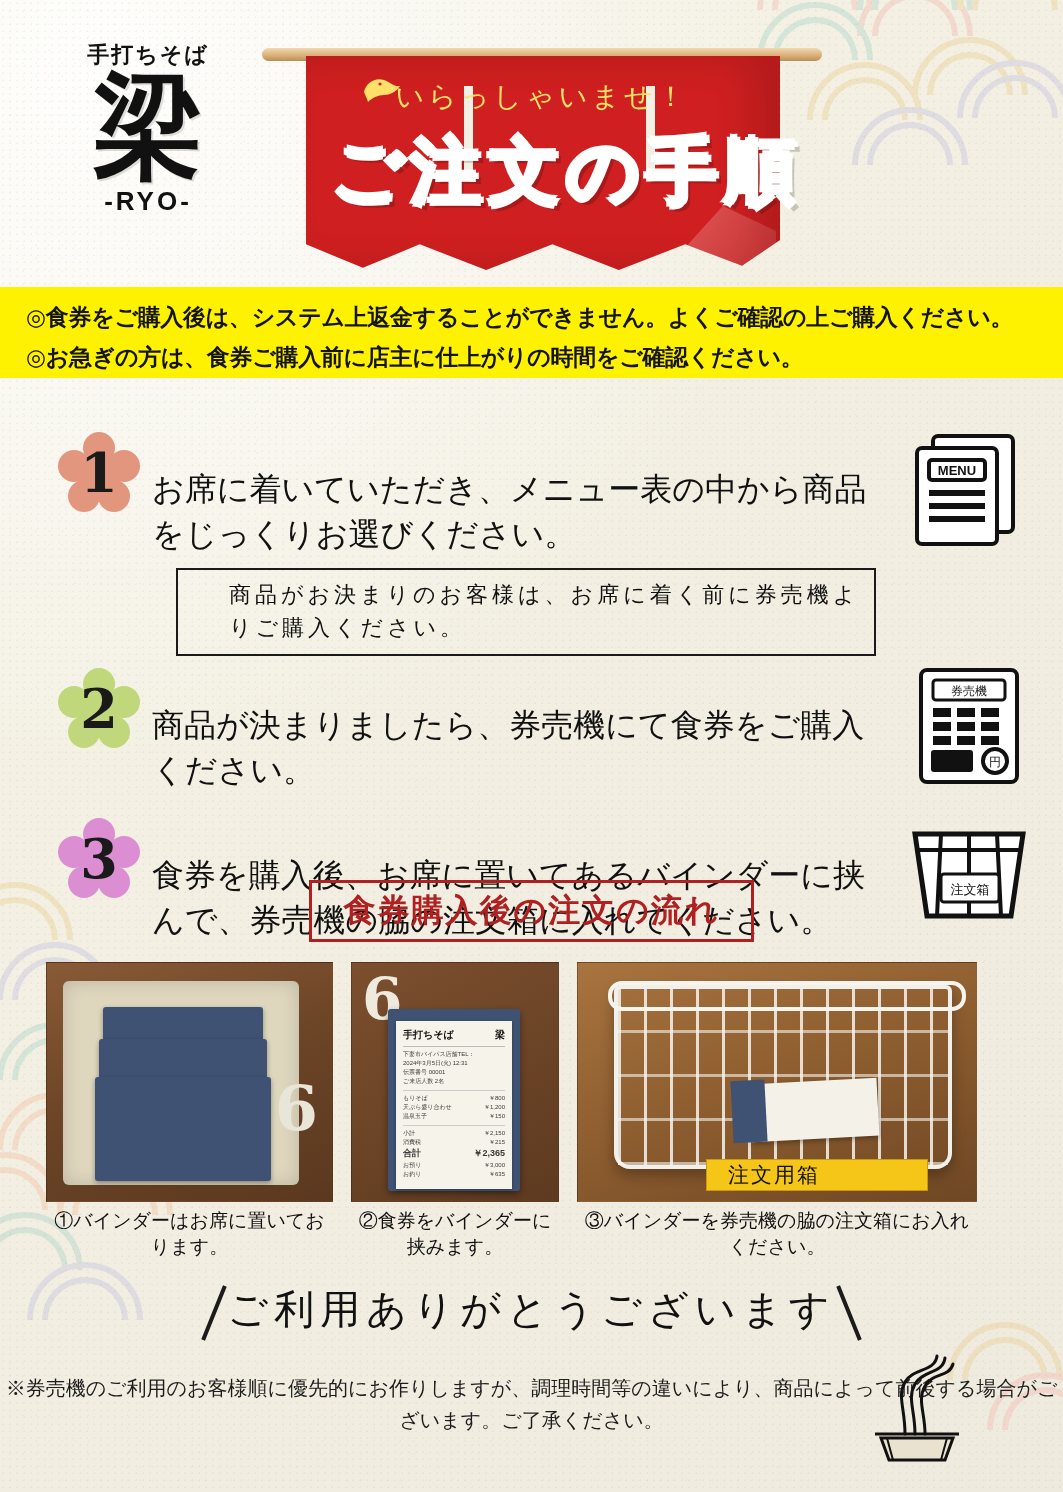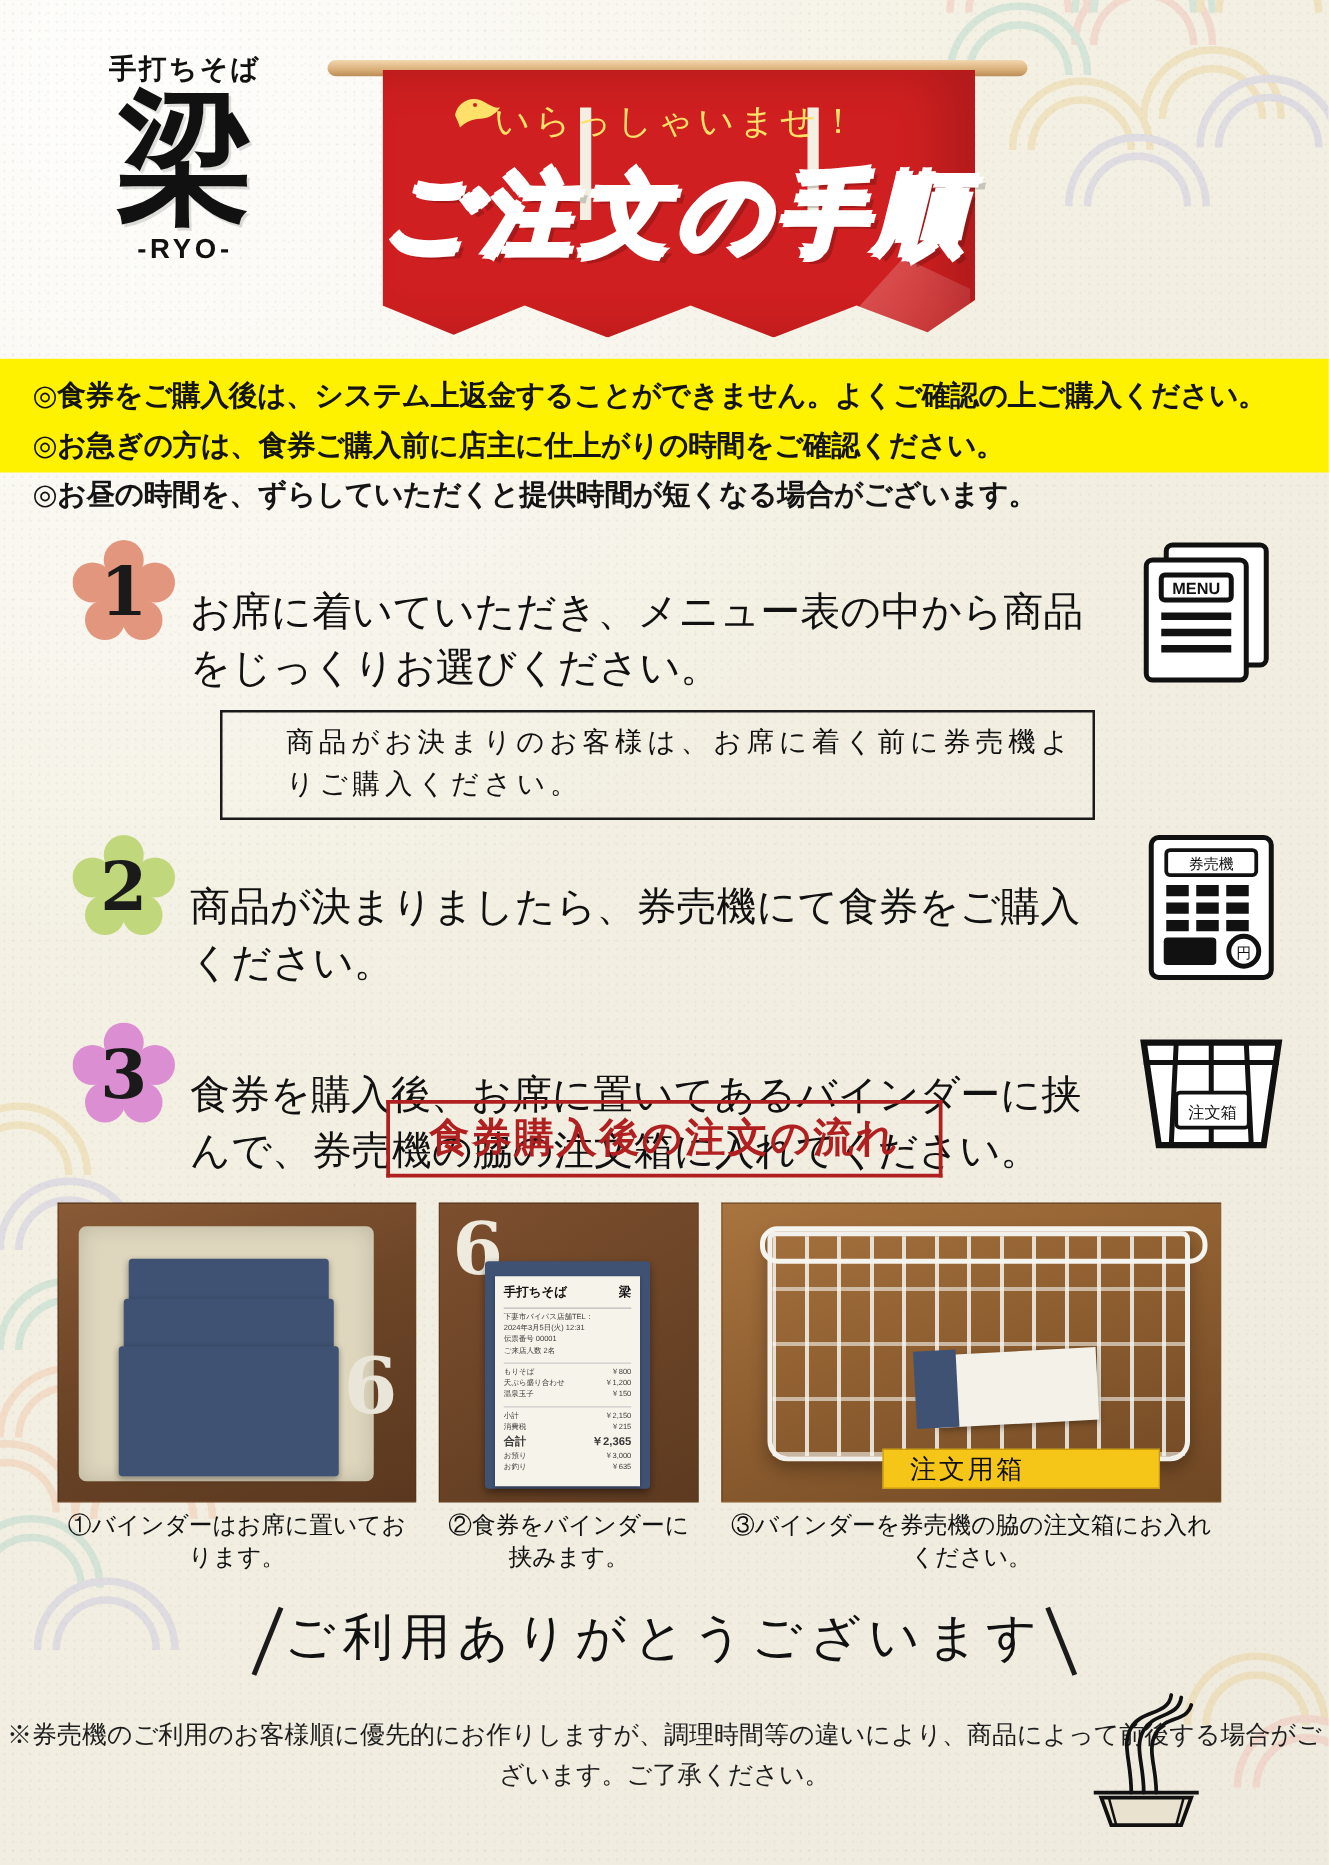--- a/index.html
+++ b/index.html
@@ -61,21 +61,21 @@
   }
   .logo-kanji {
     font-family: "DejaVu Serif", "Liberation Serif", serif;
     font-size: 110px;
     line-height: 1.0;
     font-weight: 700;
     margin-top: 2px;
     text-shadow: 2px 2px 0 rgba(0,0,0,0.12);
   }
   .logo-romaji {
-    font-size: 22px;
+    font-size: 26px;
     letter-spacing: 3px;
     font-weight: 700;
     margin-top: 4px;
   }
 
   
   .noren-wrap {
     position: absolute;
     left: 282px; top: 26px;
     width: 520px; height: 258px;
@@ -122,30 +122,29 @@
     font-family: "DejaVu Serif", "Liberation Serif", serif;
   }
   .bird-icon {
     position: absolute;
     left: 78px; top: 48px;
     width: 44px; height: 30px;
   }
   .title {
     position: absolute;
     left: 0; right: 0; top: 98px;
-    text-align: center;
+    text-align: right;
     font-family: "DejaVu Serif", "Liberation Serif", serif;
     font-size: 72px;
     font-weight: 700;
     color: #ffffff;
     letter-spacing: 6px;
     text-shadow:
       3px 0 0 #fff, -3px 0 0 #fff, 0 3px 0 #fff, 0 -3px 0 #fff,
       5px 5px 0 rgba(0,0,0,0.18);
-    font-style: italic;
   }
 
   
   .notice {
     position: absolute;
     left: 0; right: 0;
     top: 287px;
     height: 91px;
     background: #fff200;
     padding: 10px 26px 0 26px;
@@ -540,21 +539,20 @@
       </div>
 
       <div class="welcome">いらっしゃいませ！</div>
       <div class="title">ご注文の手順</div>
     </div>
   </div>
 
   <div class="notice">
     <div class="notice-line">◎食券をご購入後は、システム上返金することができません。よくご確認の上ご購入ください。</div>
     <div class="notice-line">◎お急ぎの方は、食券ご購入前に店主に仕上がりの時間をご確認ください。</div>
-    <div class="notice-line">◎お昼の時間を、ずらしていただくと提供時間が短くなる場合がございます。</div>
   </div>
 
   <div class="steps">
 
     <div class="step">
       <div class="step-badge">
         <svg class="badge-flower" viewBox="0 0 82 82" aria-hidden="true">
           <g fill="#e0866b">
             <circle cx="41" cy="16" r="16"></circle>
               <circle cx="66" cy="34" r="16"></circle>

